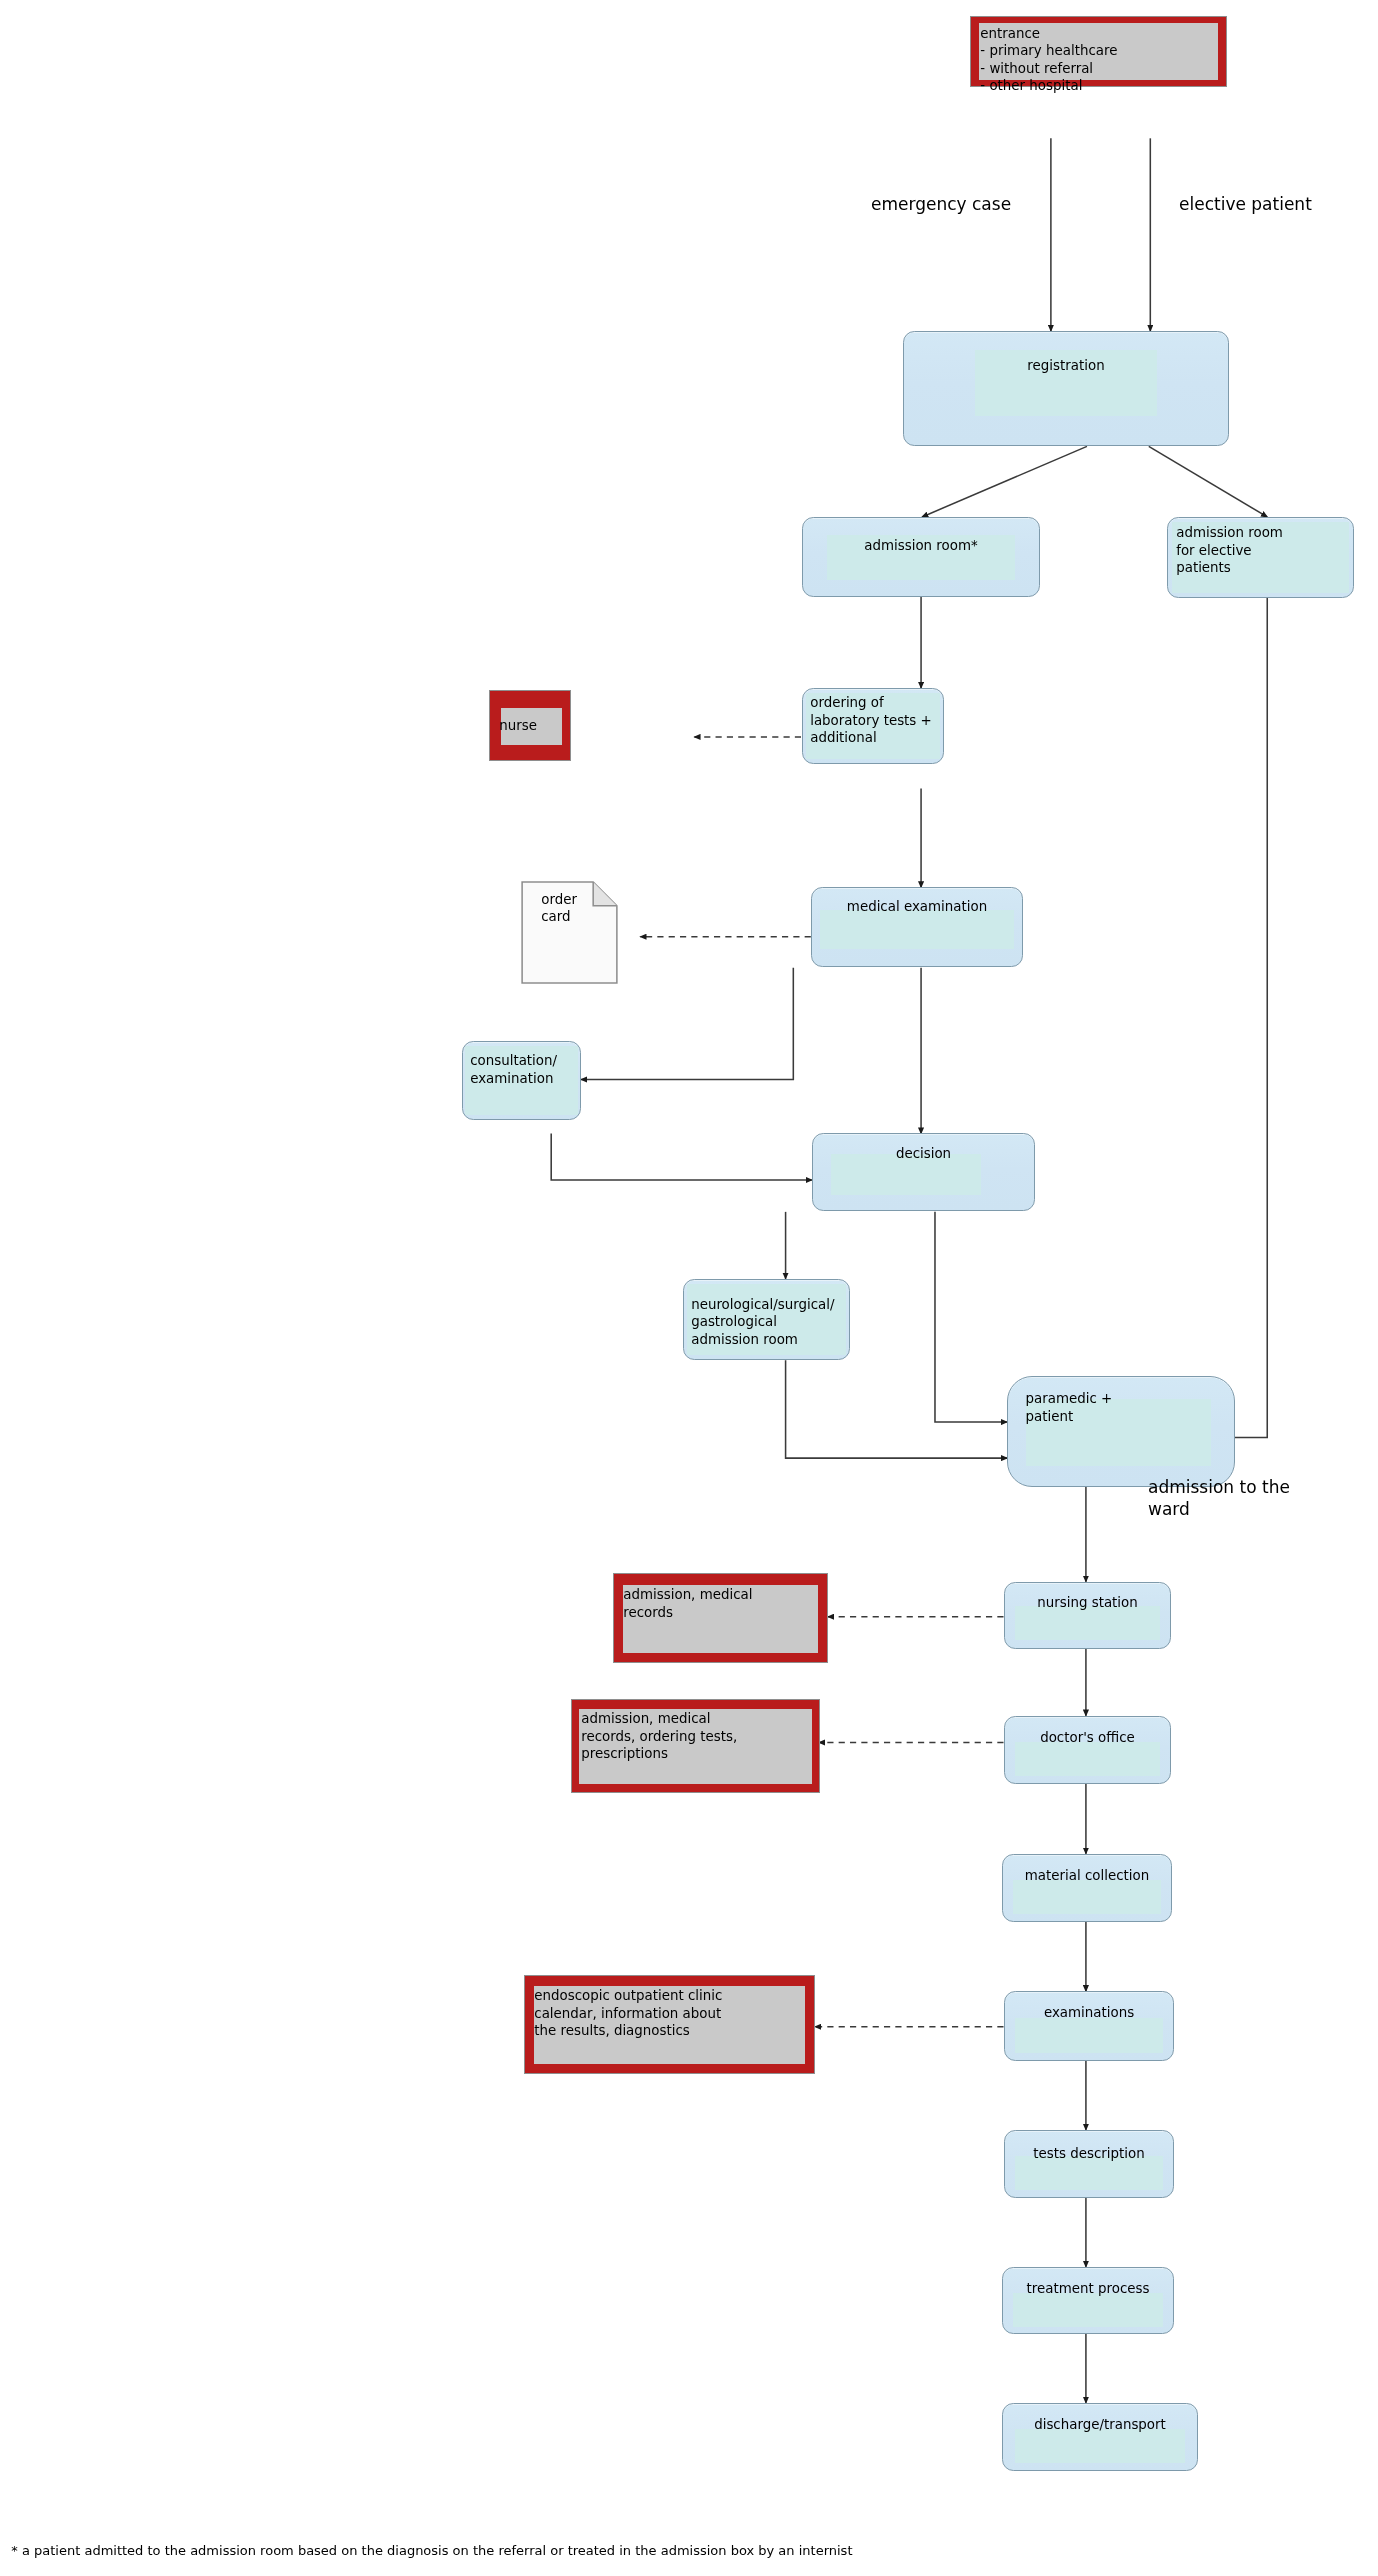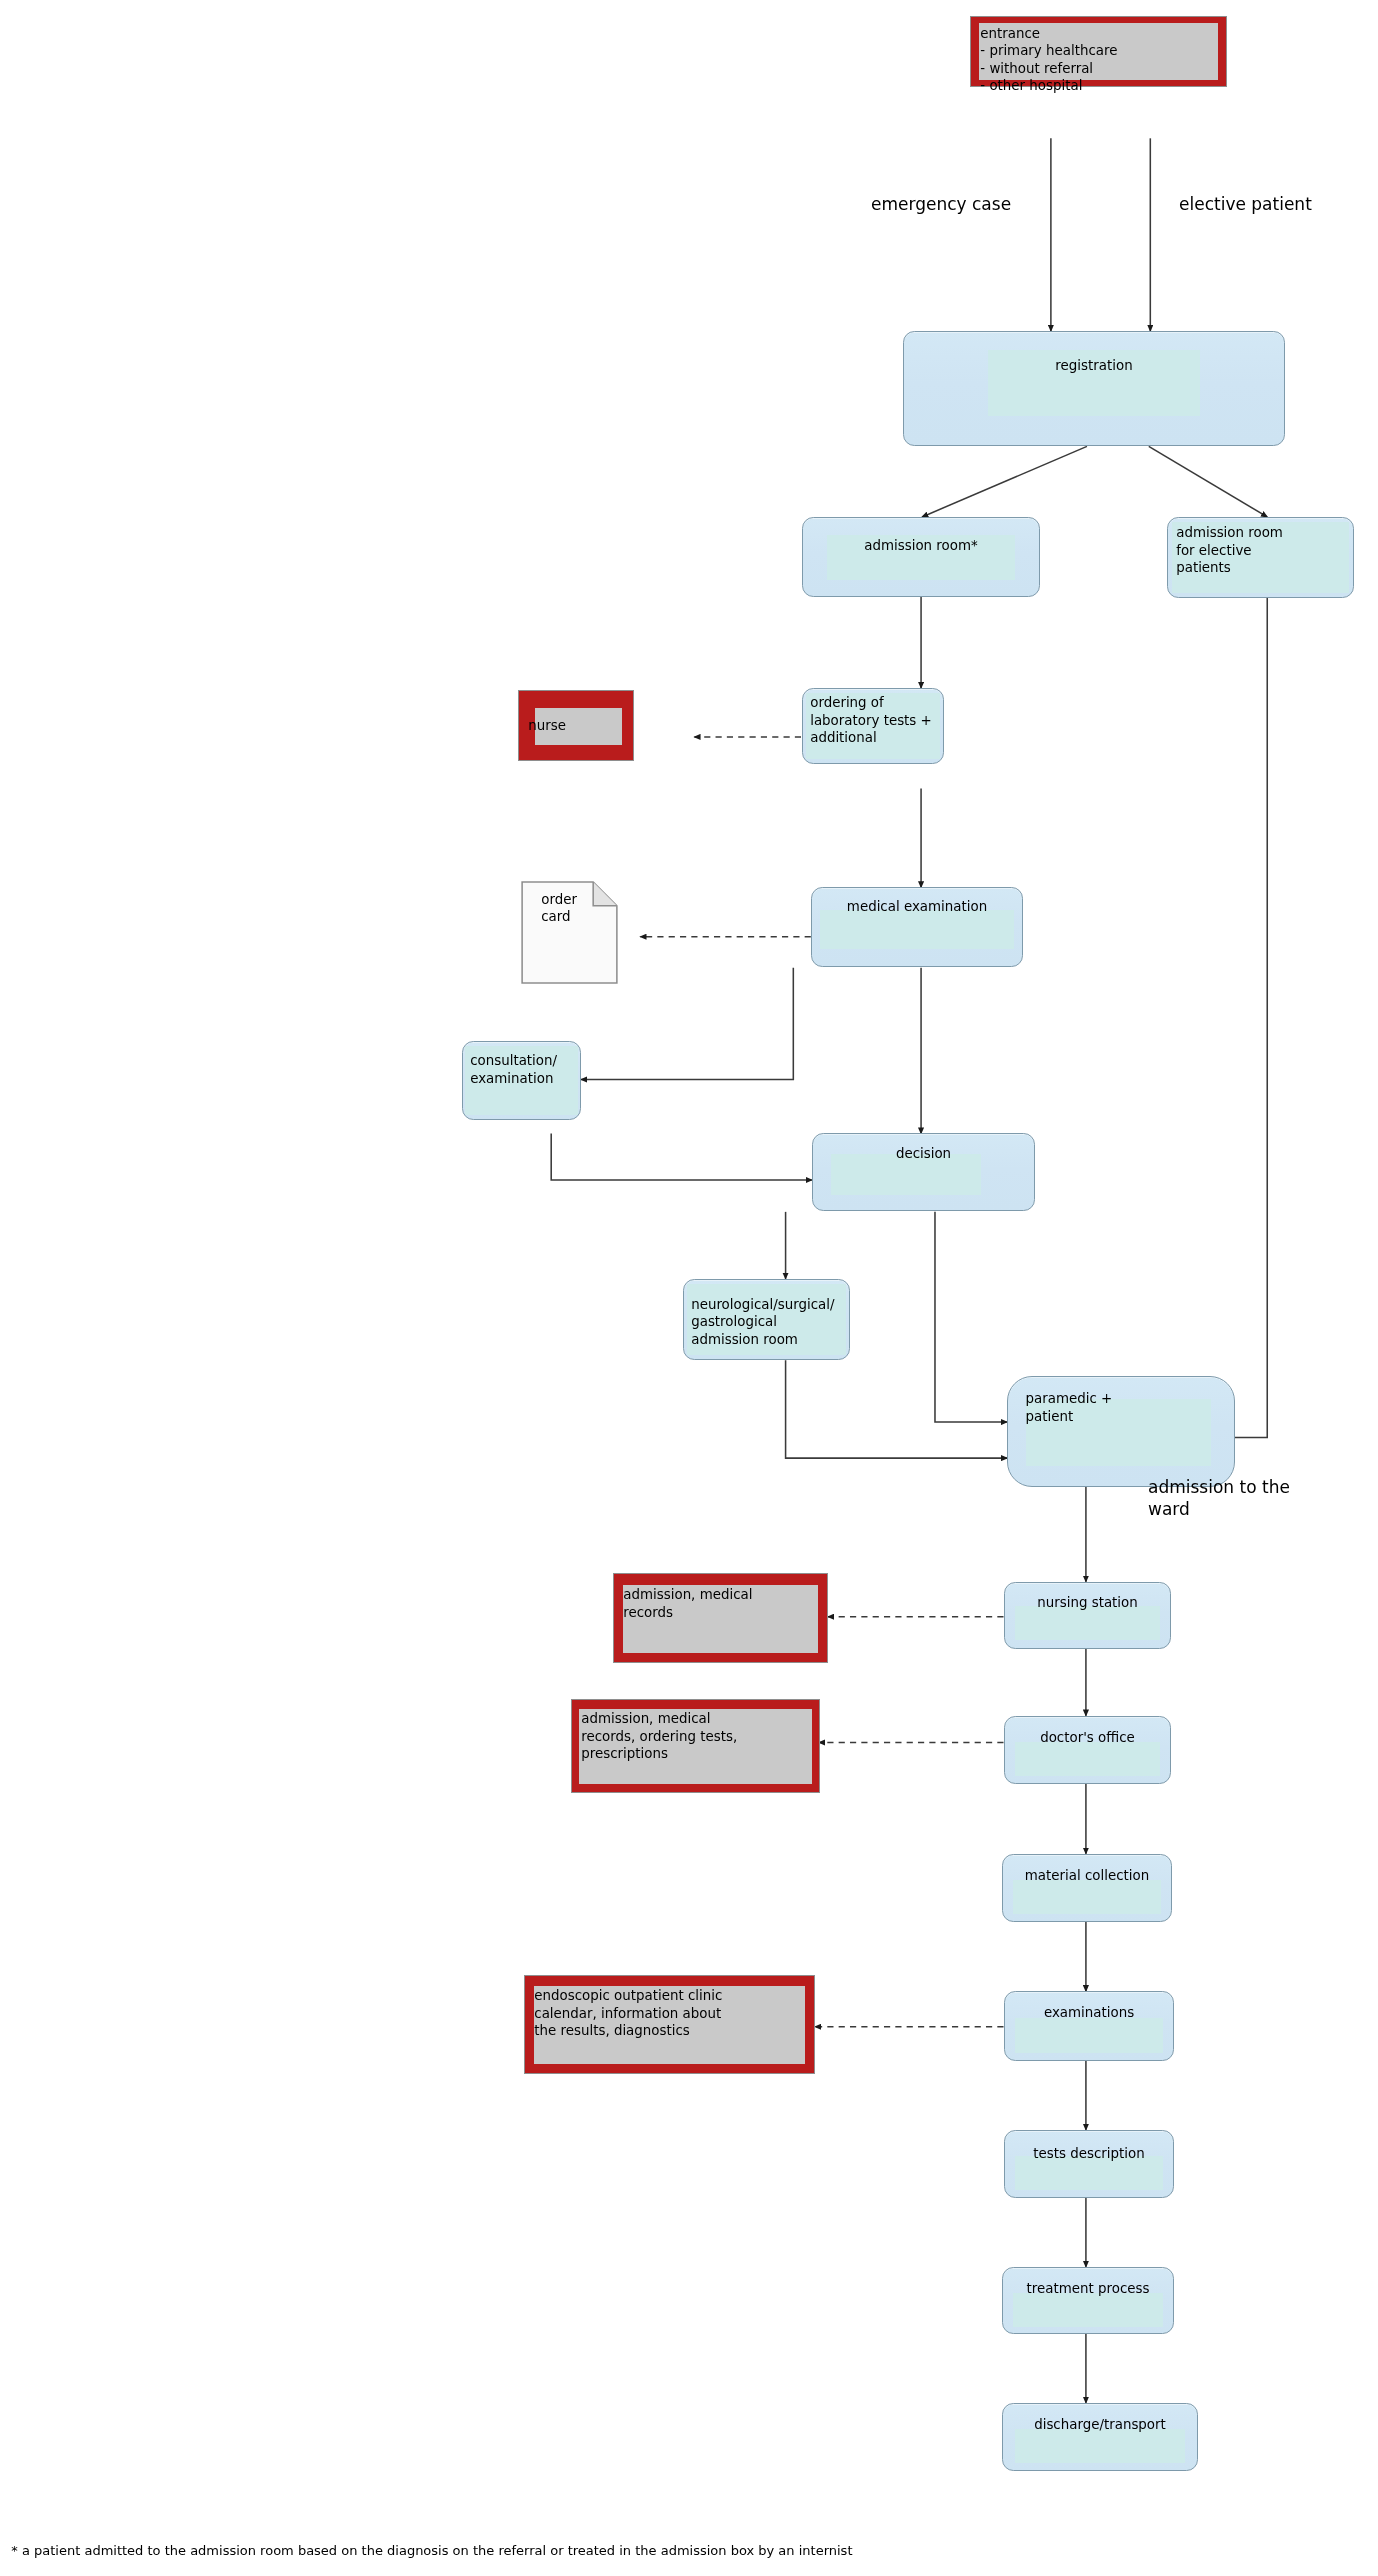--- a/index.html
+++ b/index.html
@@ -128,38 +128,38 @@
   </svg>
 
   <div class="node gray" style="left:970px;top:15.5px;width:257px;height:71px;">
     <div class="band"></div>
     <div class="lbl topleft">entrance
 - primary healthcare
 - without referral
 - other hospital</div>
   </div>
 
-  <div class="node proc" style="left:903px;top:331px;width:382px;height:115px;">
+  <div class="node proc" style="left:903px;top:331px;width:326px;height:115px;">
     <div class="band" style="left:22%;right:22%;top:16%;bottom:26%;"></div>
     <div class="lbl topcenter" style="padding-top:25px;">registration</div>
   </div>
 
   <div class="node proc" style="left:802px;top:517px;width:238px;height:80px;">
     <div class="band" style="left:10%;right:10%;top:22%;bottom:20%;"></div>
     <div class="lbl topcenter" style="padding-top:18.5px;">admission room*</div>
   </div>
 
   <div class="node proc" style="left:1167px;top:517px;width:187px;height:81px;">
     <div class="band full"></div>
     <div class="lbl topleft" style="padding-top:6.2px;">admission room
 for elective
 patients</div>
   </div>
 
-  <div class="node gray" style="left:518px;top:690px;width:116px;height:71px;">
+  <div class="node gray" style="left:489px;top:690px;width:82px;height:71px;">
     <div class="band" style="left:14%;right:10%;top:24%;bottom:22%;"></div>
     <div class="lbl">nurse</div>
   </div>
 
   <div class="node proc" style="left:802px;top:688px;width:142px;height:76px;">
     <div class="band full"></div>
     <div class="lbl topleft" style="padding-top:5.2px;padding-left:7.2px;">ordering of
 laboratory tests +
 additional</div>
   </div>

